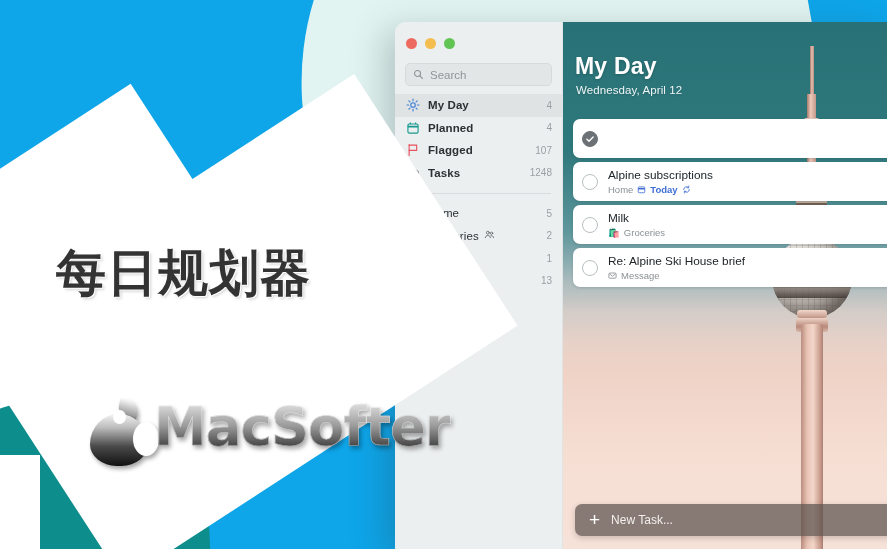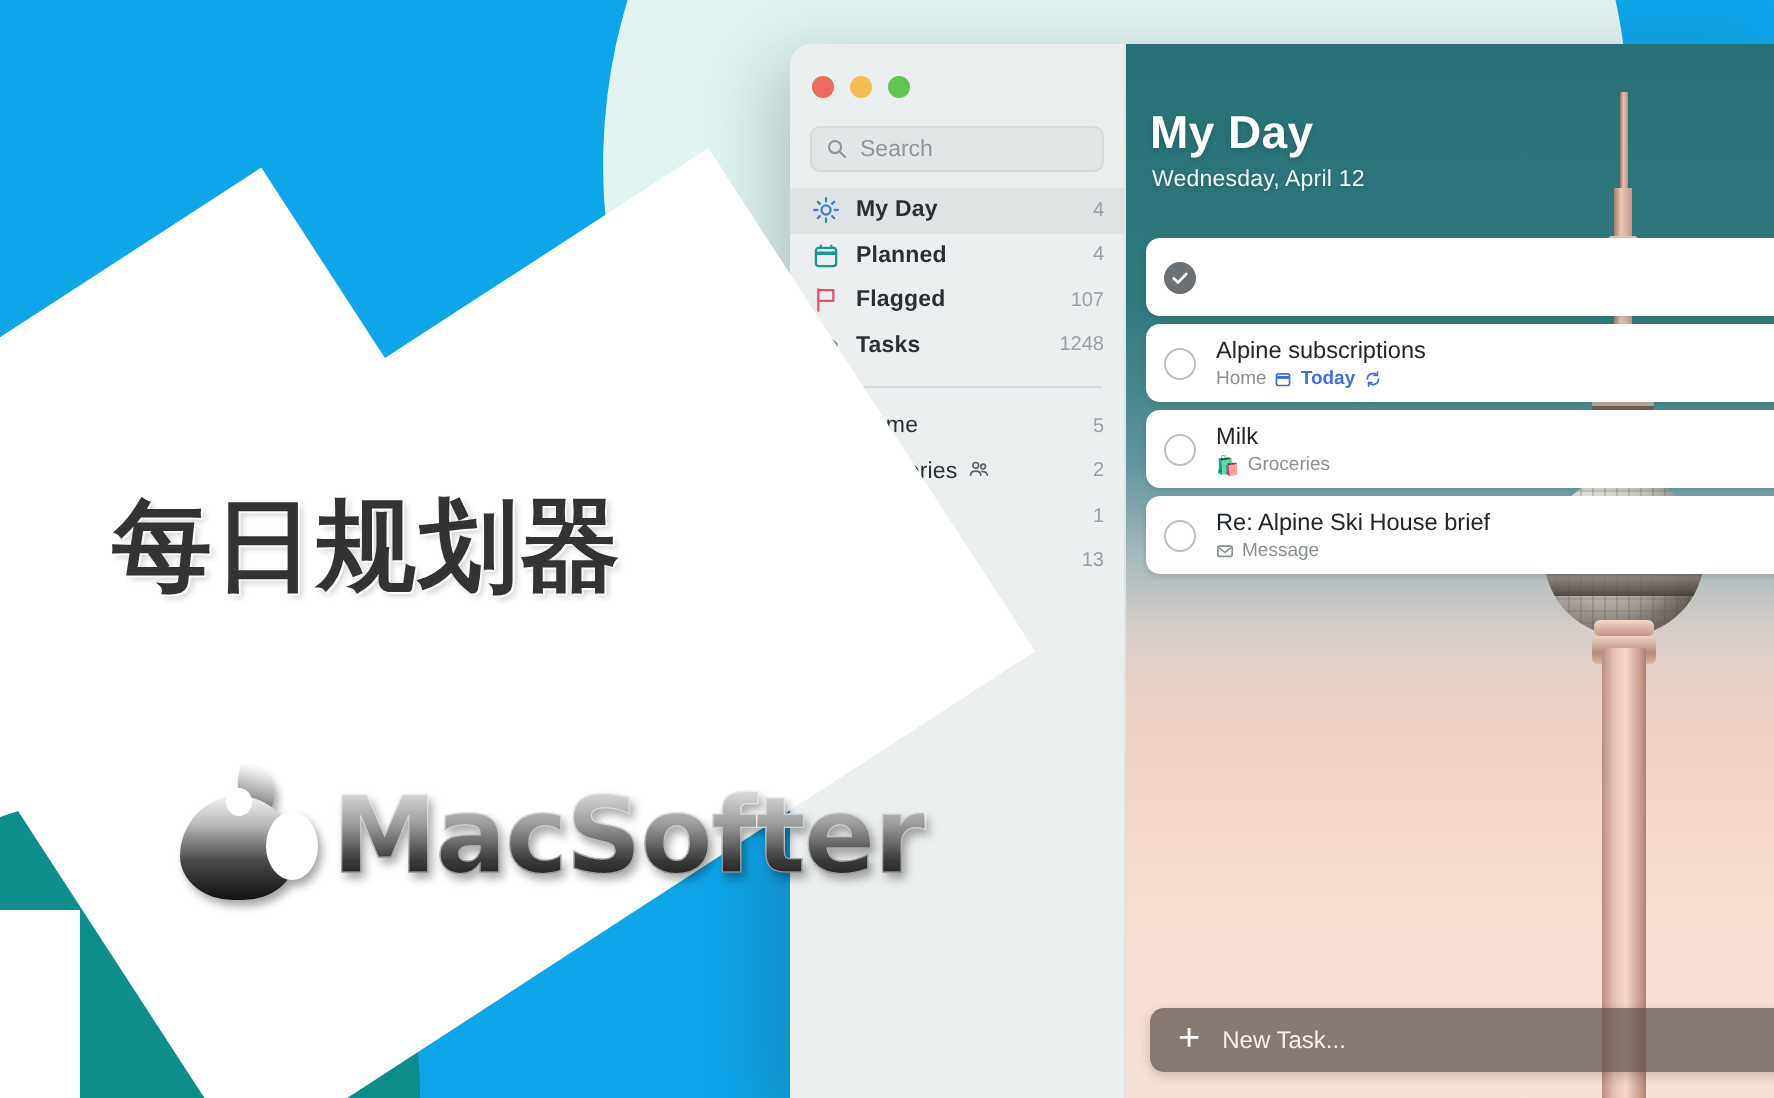--- a/index.html
+++ b/index.html
@@ -36,22 +36,22 @@
   .headline{
     position:absolute;left:44px;top:240px;
     font-family:"DejaVu Sans","Liberation Sans",sans-serif;
     font-size:50px;font-weight:bold;letter-spacing:1px;
     color:#333333;
     text-shadow:1px 1px 0 rgba(255,255,255,.9), 2px 2px 3px rgba(0,0,0,.18);
     white-space:nowrap;
     margin-left:12px;
   }
   .brand{
-    position:absolute;left:88px;top:384px;
-    display:flex;align-items:center;gap:16px;
+    position:absolute;left:88px;top:400px;
+    display:flex;gap:4px;
   }
   .brand-apple{
     width:62px;height:68px;position:relative;flex:0 0 auto;
     filter:drop-shadow(2px 3px 2px rgba(0,0,0,.35));
   }
   .brand-apple .body{
     position:absolute;left:2px;top:14px;width:58px;height:52px;
     background:linear-gradient(180deg,#f2f2f2 0%,#bdbdbd 26%,#4a4a4a 62%,#111 100%);
     border-radius:50% 50% 46% 46%/58% 58% 42% 42%;
   }

